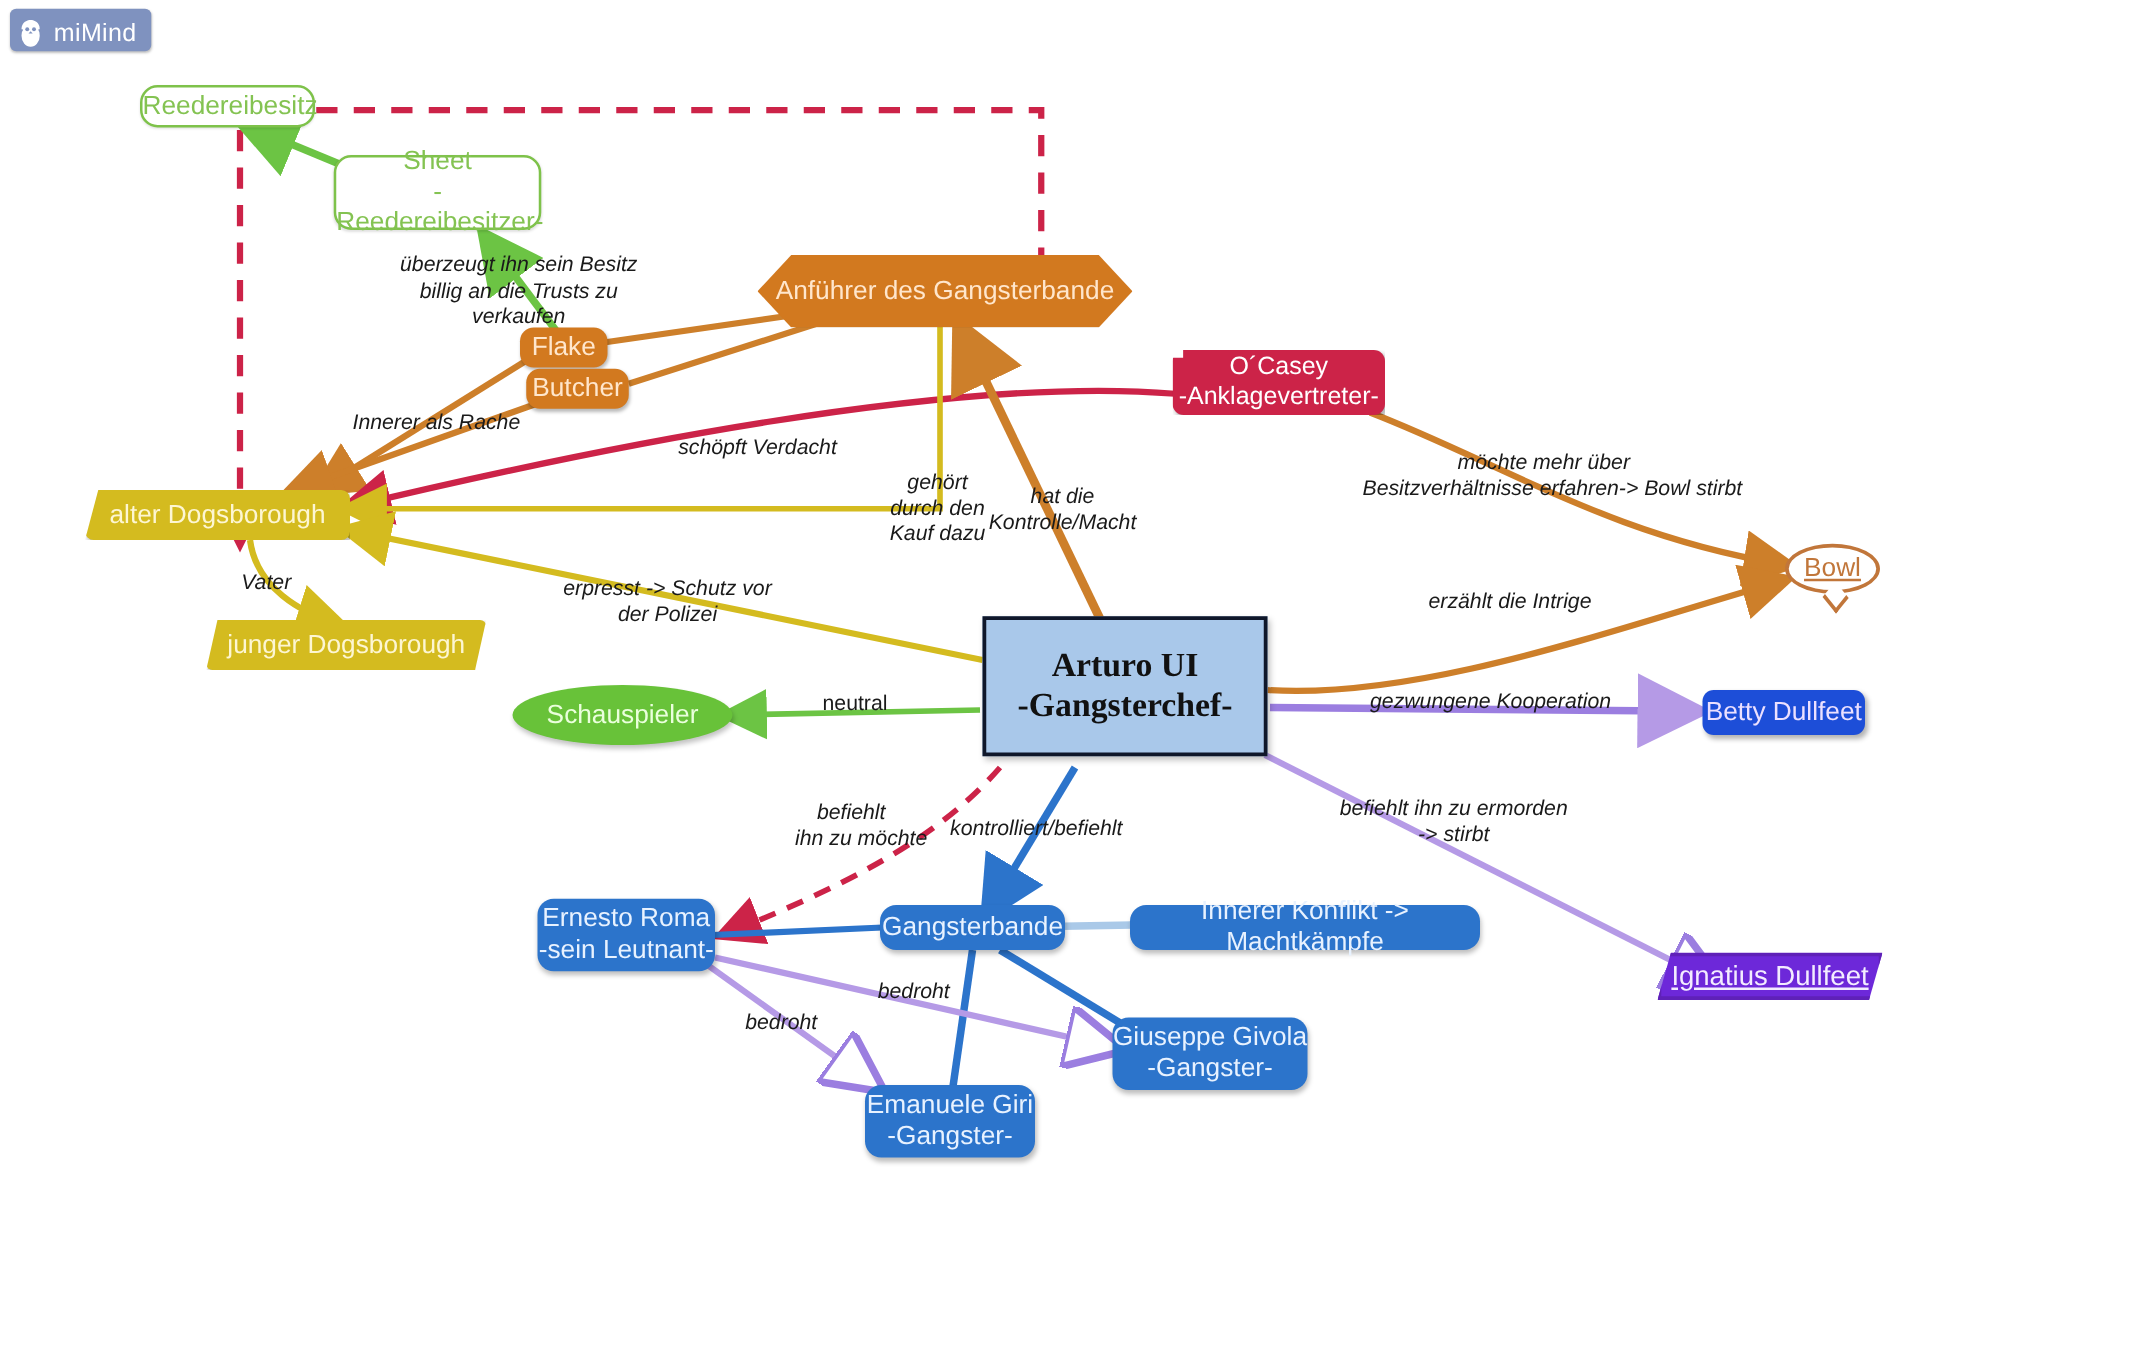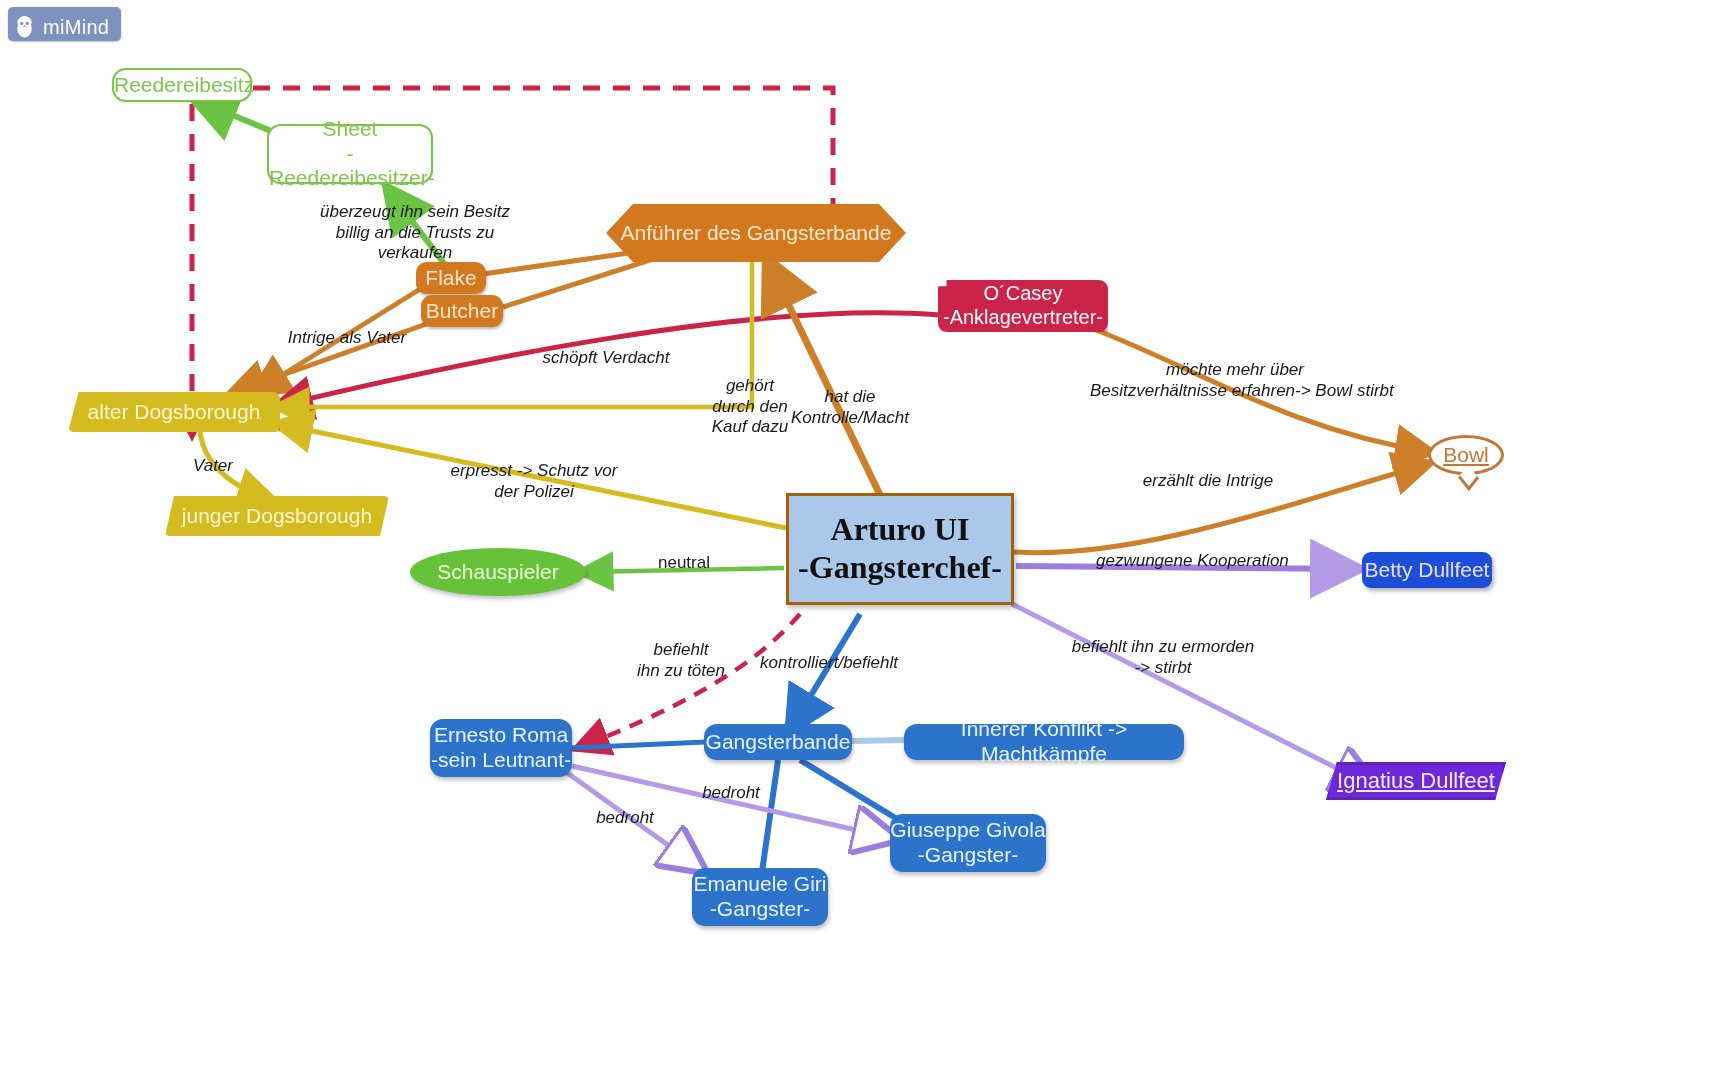--- a/index.html
+++ b/index.html
@@ -35,22 +35,22 @@
       clip-path:polygon(0 12%,5% 12%,5% 0,100% 0,100% 100%,0 100%);
       box-shadow:2px 3px 4px rgba(0,0,0,.3);}
   .n-yellow-par-r{background:#d4bb1f;color:#fdf6d2;font-size:21px;
       clip-path:polygon(5% 0,100% 0,100% 100%,0 100%);border-radius:7px;
       box-shadow:2px 3px 4px rgba(0,0,0,.26);}
   .n-yellow-par-l{background:#d4bb1f;color:#fdf6d2;font-size:21px;
       clip-path:polygon(4% 0,100% 0,96% 100%,0 100%);border-radius:5px;
       box-shadow:2px 3px 4px rgba(0,0,0,.26);}
   .n-green-ell{background:#68c239;color:#eaffdc;font-size:21px;border-radius:50%;
       box-shadow:1px 3px 4px rgba(0,0,0,.24);}
-  .n-blue-main{background:#a9c8ea;border:3px solid #a16207;color:#111111;
-      font-size:32px;font-weight:bold;font-family:"Liberation Serif",serif;
+  .n-blue-main{background:#a9c8ea;border:3px solid #0f172a;color:#111111;
+      font-size:27px;font-weight:bold;font-family:"Liberation Serif",serif;
       box-shadow:2px 3px 5px rgba(0,0,0,.25);}
   .n-blue{background:#2c74cb;color:#e8f2ff;font-size:21px;border-radius:13px;
       box-shadow:1px 3px 4px rgba(0,0,0,.26);}
   .n-purple{background:#1d4ed8;color:#ece0ff;font-size:21px;border-radius:9px;
       box-shadow:2px 3px 4px rgba(0,0,0,.3);}
   .n-purple-par{background:#6d28d9;border:3px solid #5f21b8;color:#f3ecff;font-size:22px;
       clip-path:polygon(6% 0,100% 0,94% 100%,0 100%);
       box-shadow:2px 3px 4px rgba(0,0,0,.3);text-decoration:underline;}
   .n-bubble{color:#c1763a;font-size:21px;background:transparent;}
   .n-bubble .bub{position:absolute;inset:0;border:3px solid #c1763a;border-radius:50%;
@@ -237,21 +237,21 @@
 
 <div class="node n-blue" style="left:692px;top:868px;width:136px;height:58px;flex-direction:column;">
   <span class="lbl">Emanuele Giri</span>
   <span class="lbl">-Gangster-</span>
 </div>
 
 <div class="elabel" style="left:320px;top:202px;width:190px;">überzeugt ihn sein Besitz
 billig an die Trusts zu
 verkaufen</div>
 
-<div class="elabel" style="left:282px;top:328px;width:130px;">Intrige als Vater</div>
+<div class="elabel" style="left:282px;top:328px;width:130px;">Innerer als Rache</div>
 
 <div class="elabel" style="left:536px;top:348px;width:140px;">schöpft Verdacht</div>
 
 <div class="elabel" style="left:705px;top:376px;width:90px;">gehört
 durch den
 Kauf dazu</div>
 
 <div class="elabel" style="left:790px;top:387px;width:120px;">hat die
 Kontrolle/Macht</div>
 
@@ -266,19 +266,19 @@
 <div class="elabel" style="left:1140px;top:471px;width:136px;">erzählt die Intrige</div>
 
 <div class="elabel up" style="left:652px;top:553px;width:64px;">neutral</div>
 
 <div class="elabel" style="left:1096px;top:551px;width:190px;">gezwungene Kooperation</div>
 
 <div class="elabel" style="left:1070px;top:637px;width:186px;">befiehlt ihn zu ermorden
 -&gt; stirbt</div>
 
 <div class="elabel" style="left:636px;top:640px;width:90px;">befiehlt
-ihn zu töten</div>
+ihn zu möchte</div>
 
 <div class="elabel" style="left:760px;top:653px;width:132px;">kontrolliert/befiehlt</div>
 
 <div class="elabel" style="left:698px;top:783px;width:66px;">bedroht</div>
 
 <div class="elabel" style="left:592px;top:808px;width:66px;">bedroht</div>
 
 </body></html>

